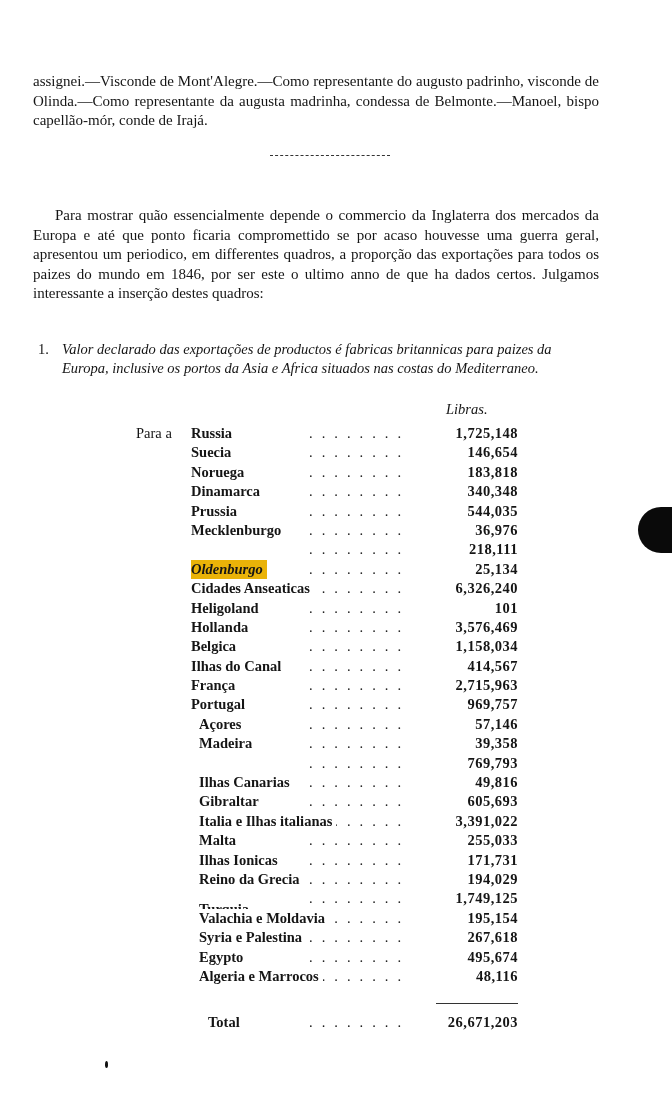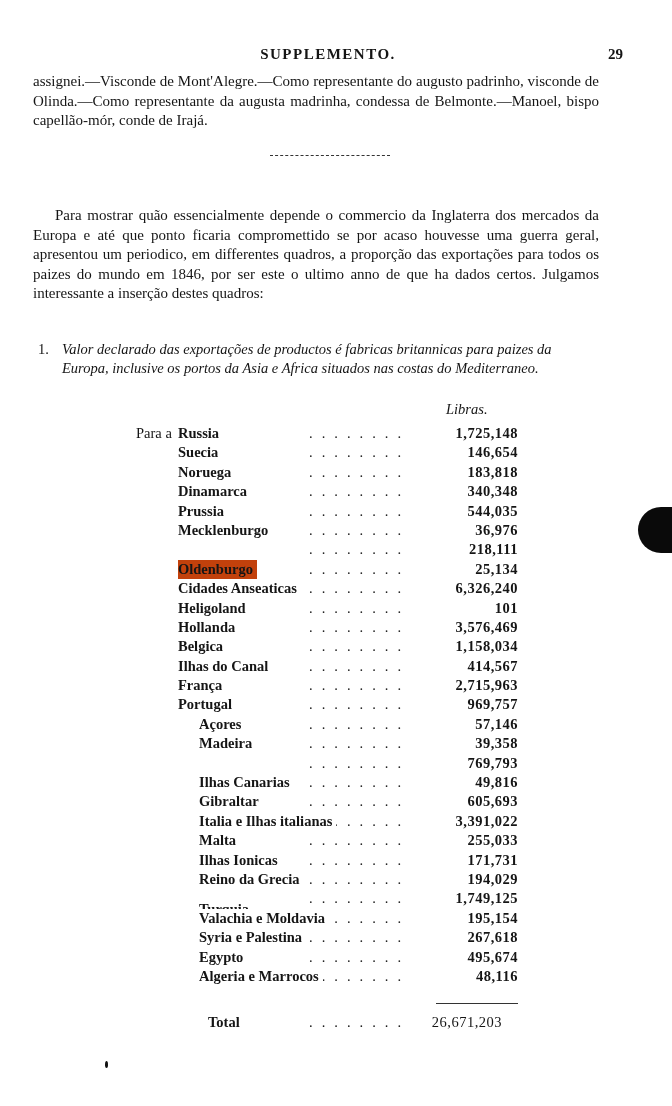--- a/index.html
+++ b/index.html
@@ -43,55 +43,51 @@
       position: absolute; top: 401px; left: 446px; font-style: italic; font-size: 14.5px;
     }
     .table {
       position: absolute; top: 424px; left: 136px; width: 382px;
     }
     .row {
       position: relative; height: 19.4px; font-size: 14.5px; line-height: 19.4px;
       white-space: nowrap;
     }
     .row .prefix { position: absolute; left: 0; }
-    .row .country { position: absolute; left: 42px; font-weight: 600; }
+    .row .country { position: absolute; left: 55px; font-weight: 600; }
     .row .country.indent { left: 63px; }
     .row .leaders {
       position: absolute; left: 55px; right: 108px; overflow: hidden; text-align: right;
       letter-spacing: 9px; color: #222;
     }
     .row .value {
       position: absolute; right: 0; font-weight: 600; letter-spacing: 0.5px;
     }
     .total-rule {
       position: absolute; top: 1003px; left: 436px; width: 82px; height: 0;
       border-top: 1px solid #333;
     }
     .total-row {
       position: absolute; top: 1012px; left: 136px; width: 382px; height: 20px;
       font-size: 14.5px; line-height: 20px;
     }
     .total-row .label { position: absolute; left: 72px; font-weight: 600; }
-    .total-row .value { position: absolute; right: 16px; font-weight: 400; letter-spacing: 0.5px; }
+    .total-row .value { position: absolute; right: 0; font-weight: 700; letter-spacing: 0.5px; }
     .total-row .leaders { position: absolute; left: 130px; right: 108px; text-align: right; letter-spacing: 9px; overflow: hidden; }
     .blot {
       position: absolute; left: 638px; top: 507px; width: 34px; height: 46px;
       background: #0a0a0a; border-radius: 34px 0 0 34px;
     }
     .speck { position: absolute; background: #111; border-radius: 50%; }
   </style>
 </head>
 <body>
 
 <div class="page">
 
-  <div class="running-head">
-    <div class="running-title">SUPPLEMENTO.</div>
-    <div class="page-number">29</div>
-  </div>
 
   <p class="para para-top" style="margin:0">assignei.—Visconde de Mont'Alegre.—Como representante do augusto padrinho, visconde de Olinda.—Como representante da augusta madrinha, condessa de Belmonte.—Manoel, bispo capellão-mór, conde de Irajá.</p>
 
   <div class="separator"></div>
 
 
   <p class="para para-intro" style="margin:0">Para mostrar quão essencialmente depende o commercio da Inglaterra dos mercados da Europa e até que ponto ficaria compromettido se por acaso houvesse uma guerra geral, apresentou um periodico, em differentes quadros, a proporção das exportações para todos os paizes do mundo em 1846, por ser este o ultimo anno de que ha dados certos. Julgamos interessante a inserção destes quadros:</p>
 
   <div class="table-caption">
     <span class="caption-num">1.</span>
@@ -132,21 +128,21 @@
         <span class="country" style="background: rgb(255, 255, 255); padding-right: 4px;">Mecklenburgo</span>
         <span class="value">36,976</span>
       </div>
       <div class="row">
         <span class="leaders">........</span>
         <span class="country" style="background: rgb(255, 255, 255); padding-right: 4px; margin-top: 20px;">Hanover</span>
         <span class="value">218,111</span>
       </div>
       <div class="row">
         <span class="leaders">........</span>
-        <span class="country" style="background: #c2410c; padding-right: 4px;">Oldenburgo</span>
+        <span class="country" style="background: #eab308; padding-right: 4px; font-style: italic;">Oldenburgo</span>
         <span class="value">25,134</span>
       </div>
       <div class="row">
         <span class="leaders">........</span>
         <span class="country" style="background: rgb(255, 255, 255); padding-right: 4px;">Cidades Anseaticas</span>
         <span class="value">6,326,240</span>
       </div>
       <div class="row">
         <span class="leaders">........</span>
         <span class="country" style="background: rgb(255, 255, 255); padding-right: 4px;">Heligoland</span>

